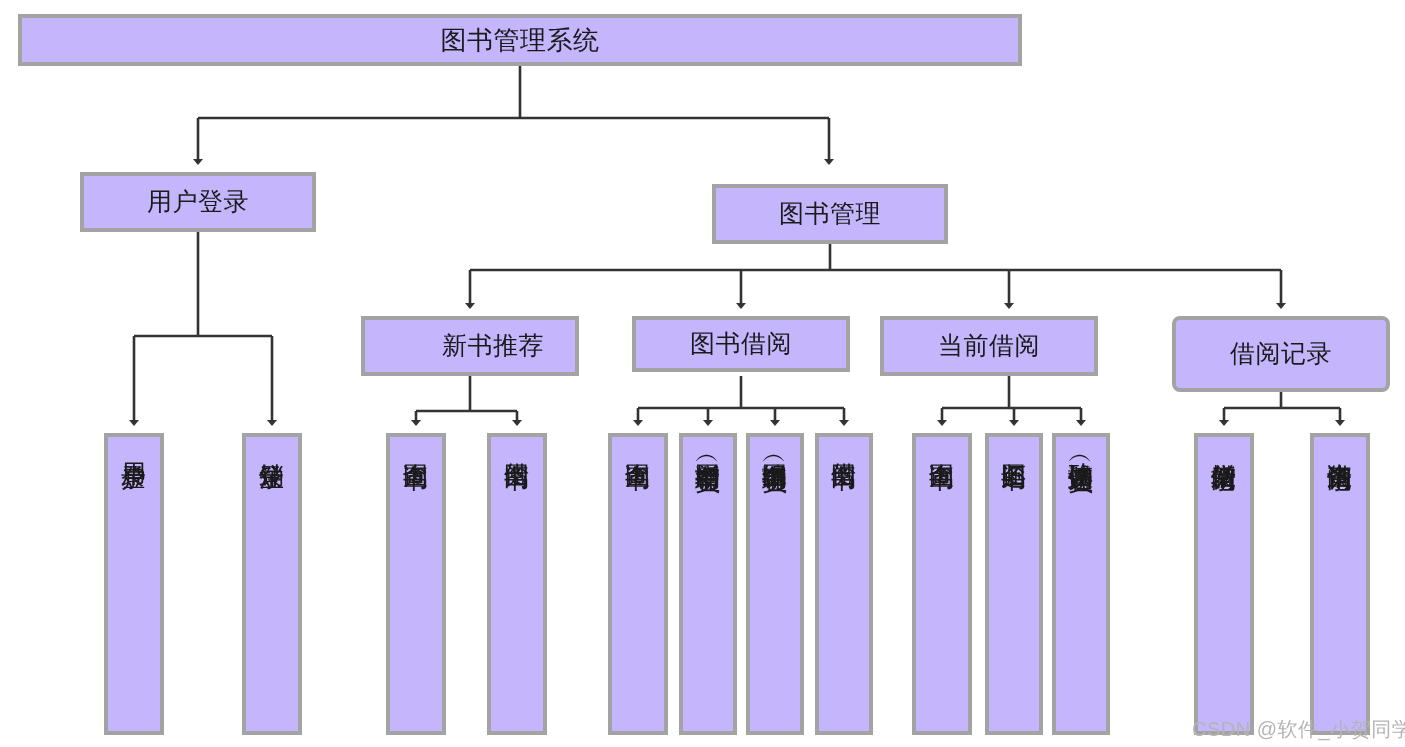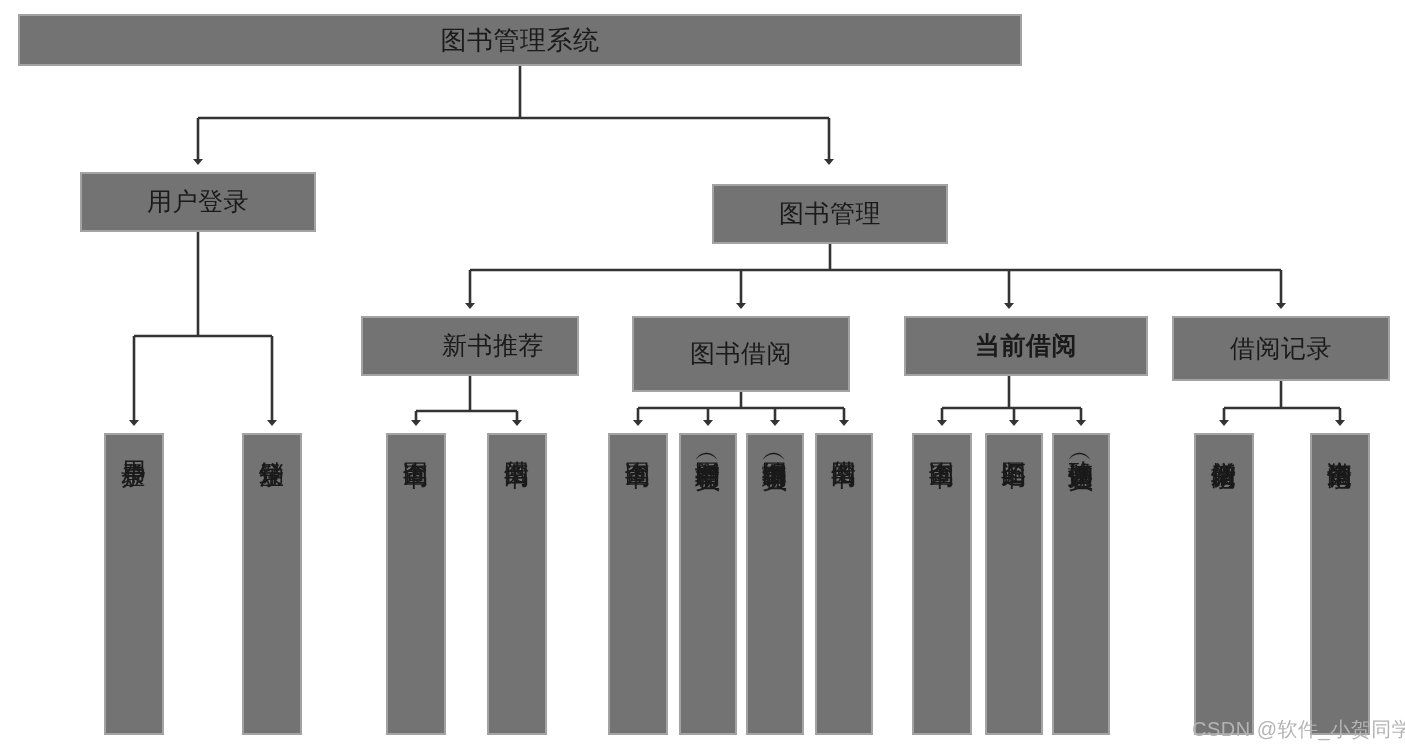--- a/index.html
+++ b/index.html
@@ -21,22 +21,22 @@
     position: absolute;
     left: 0;
     top: 0;
     width: 1405px;
     height: 747px;
     pointer-events: none;
   }
   .node {
     position: absolute;
     box-sizing: border-box;
-    background: #737373;
-    border: 2px solid #a3a3a3;
+    background: #c4b5fd;
+    border: 4px solid #a3a3a3;
     display: flex;
     align-items: center;
     justify-content: center;
     color: #1a1a1a;
   }
   .node .label {
     display: block;
     text-align: center;
     line-height: 1.18;
   }
@@ -144,29 +144,29 @@
   </div>
 
   <div class="node horiz" style="left:712px; top:184px; width:236px; height:60px;">
     <span class="label">图书管理</span>
   </div>
 
   <div class="node horiz" style="left:361px; top:316px; width:218px; height:60px;padding-left:46px;">
     <span class="label">新书推荐</span>
   </div>
 
-  <div class="node horiz" style="left:632px; top:316px; width:218px; height:76px;">
+  <div class="node horiz" style="left:632px; top:316px; width:218px; height:56px;">
     <span class="label">图书借阅</span>
   </div>
 
-  <div class="node horiz" style="left:904px; top:316px; width:244px; height:60px;font-weight:bold;">
+  <div class="node horiz" style="left:880px; top:316px; width:218px; height:60px;">
     <span class="label">当前借阅</span>
   </div>
 
-  <div class="node horiz" style="left:1172px; top:316px; width:218px; height:65px;">
+  <div class="node horiz" style="left:1172px; top:316px; width:218px; height:76px;border-radius:8px;">
     <span class="label">借阅记录</span>
   </div>
 
   <div class="node vert" style="left:104px; top:433px; width:60px; height:302px;">
     <span class="label">用户登录</span>
   </div>
 
   <div class="node vert" style="left:242px; top:433px; width:60px; height:302px;">
     <span class="label">注销登录</span>
   </div>

